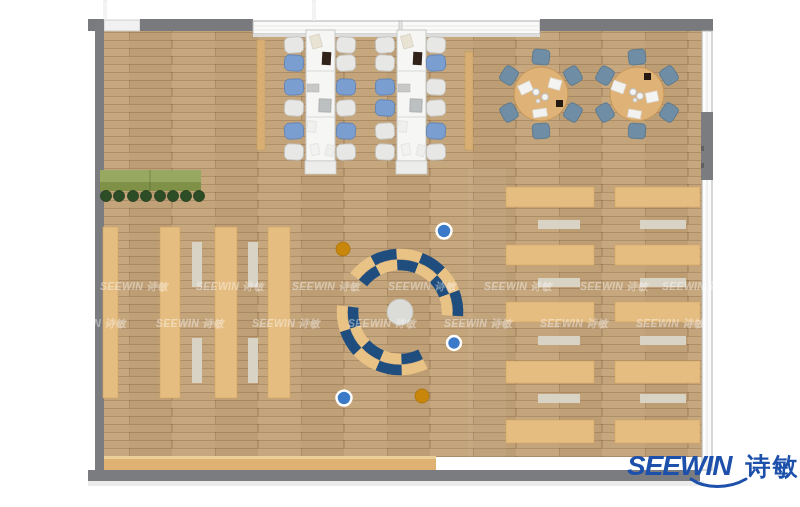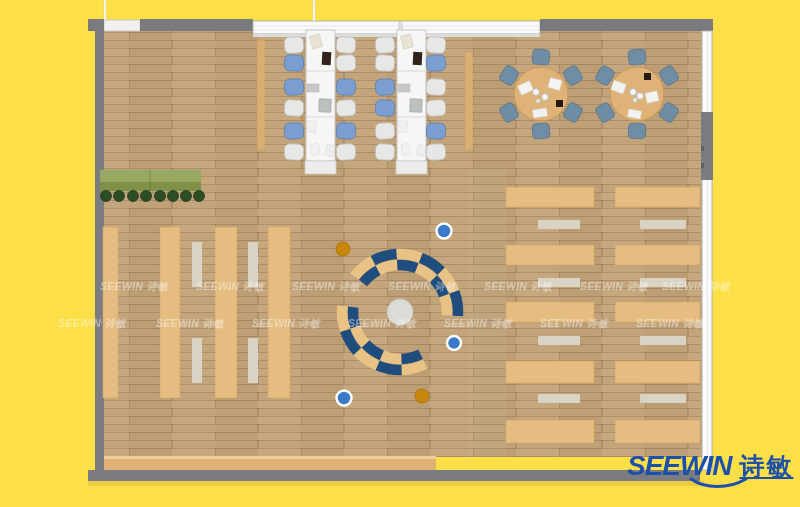--- a/index.html
+++ b/index.html
@@ -1,22 +1,22 @@
 <!DOCTYPE html>
 <html><head>
 <meta charset="utf-8">
 <style>
   html,body{margin:0;padding:0;background:#ebebec;}
-  .stage{position:relative;width:800px;height:507px;background:#fde047;overflow:hidden;
+  .stage{position:relative;width:800px;height:507px;background:#ffffff;overflow:hidden;
          font-family:"Liberation Sans",sans-serif;}
   .stage svg.plan{position:absolute;left:0;top:0;}
   svg.plan text{font-family:"Liberation Sans",sans-serif;}
   .logo{position:absolute;left:627px;top:451px;color:#1d50ab;white-space:nowrap;}
   .logo .en{font:italic 900 28px/1.05 "Liberation Sans",sans-serif;letter-spacing:-1px;}
-  .logo .cn{font:700 25px/1.05 "Liberation Sans",sans-serif;margin-left:8px;letter-spacing:2px;text-decoration:underline;}
+  .logo .cn{font:700 25px/1.05 "Liberation Sans",sans-serif;margin-left:14px;letter-spacing:2px;}
   .logo .swoosh{position:absolute;left:62px;top:26px;}
 </style>
 </head>
 <body>
 
 <div class="stage">
   <svg class="plan" id="plan-svg" width="800" height="507" viewBox="0 0 800 507">
     <defs>
       <pattern id="wood" width="86" height="16" patternUnits="userSpaceOnUse">
         <rect width="86" height="16" fill="#c3a47b"></rect>

